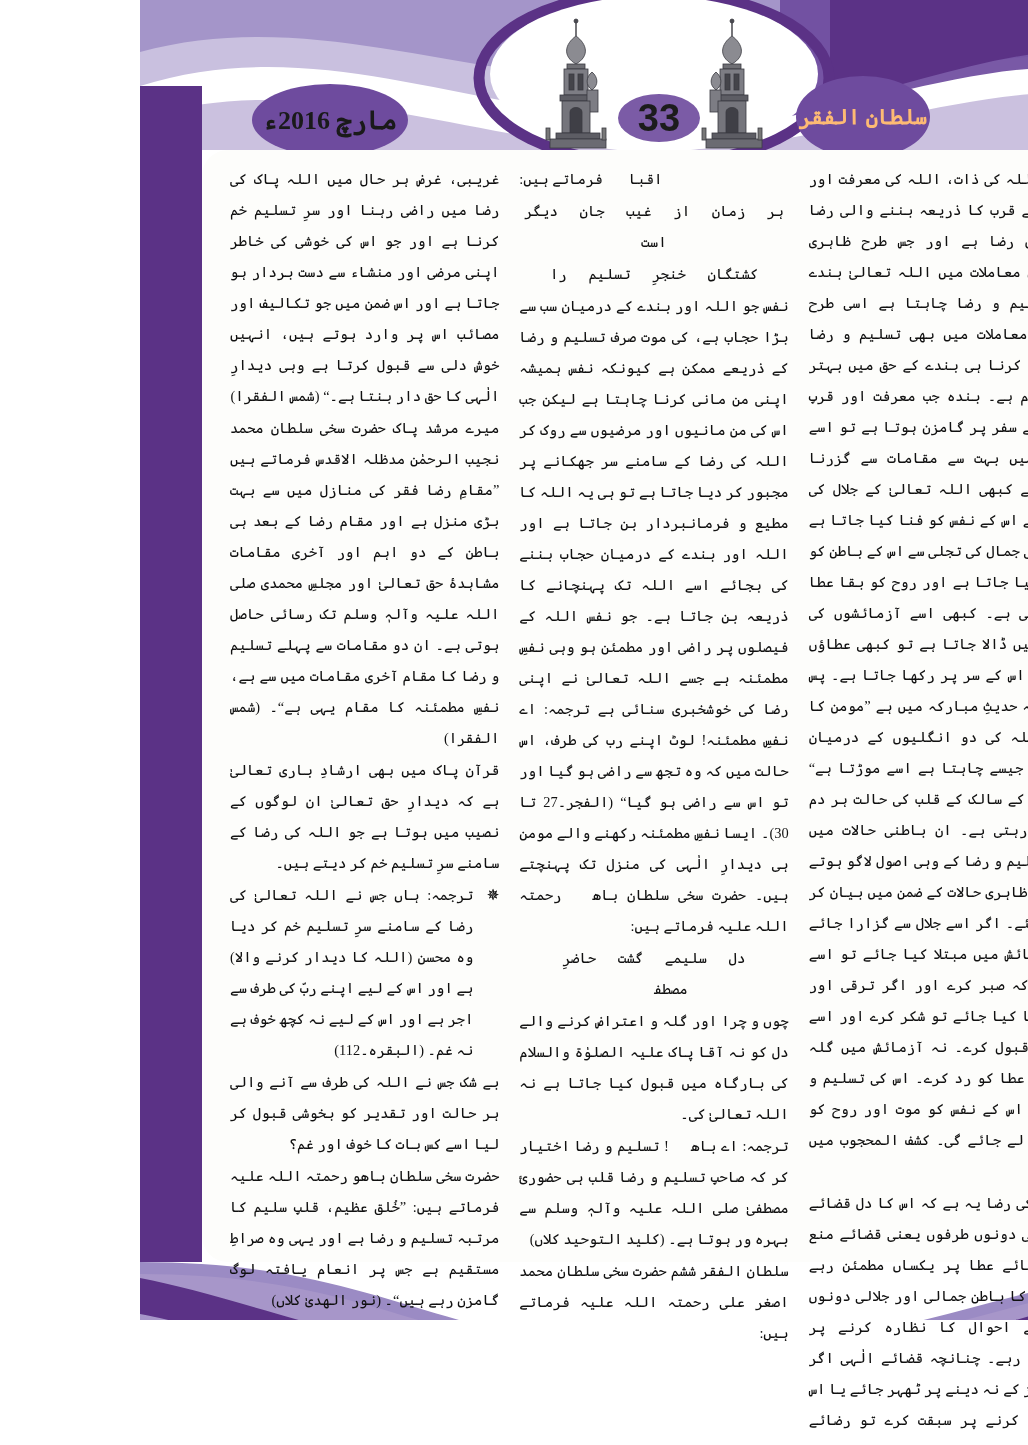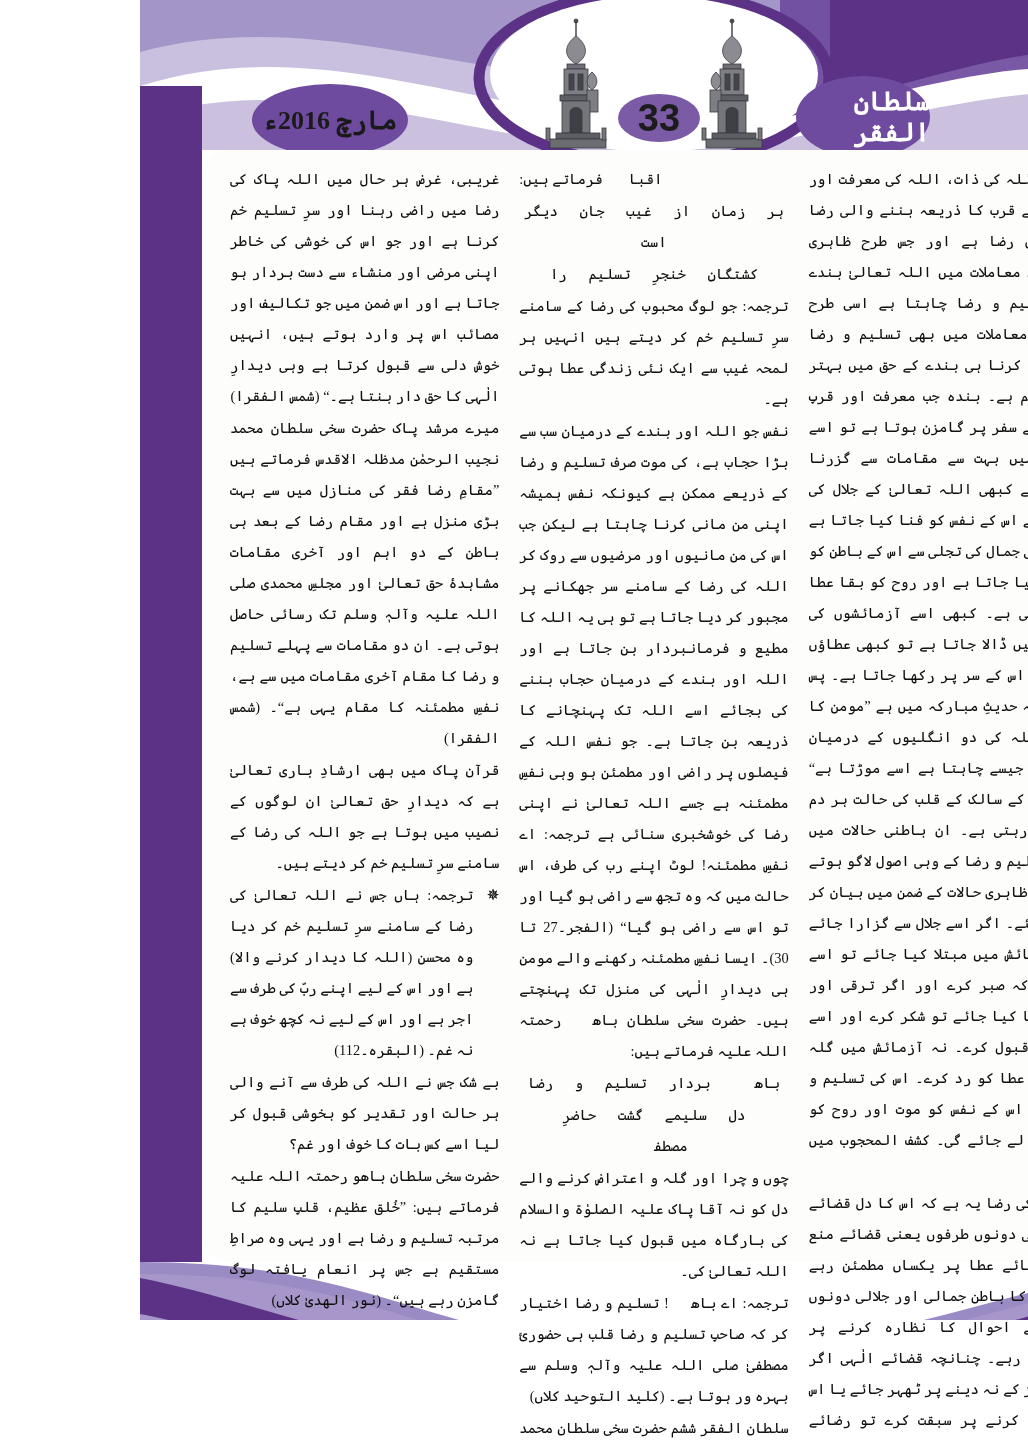--- a/index.html
+++ b/index.html
@@ -43,22 +43,22 @@
   }
   .logo-badge {
     position: absolute;
     right: 98px; top: 76px;
     width: 134px; height: 82px;
     border-radius: 50%;
     background: #6E4B9E;
     display: flex;
     align-items: center;
     justify-content: center;
-    color: #ffffff;
-    font-size: 26px;
+    color: #fdba74;
+    font-size: 21px;
     font-weight: bold;
     direction: rtl;
   }
   .page-num {
     position: absolute;
     left: 478px; top: 94px;
     width: 82px; height: 48px;
     border-radius: 50%;
     background: #7B5BA6;
     display: flex;
@@ -224,24 +224,22 @@
 
       <div class="col">
         <p>یعنی اللہ کی ذات، اللہ کی معرفت اور اللہ کے قرب کا ذریعہ بننے والی رضا ہی اصل رضا ہے اور جس طرح ظاہری دنیاوی معاملات میں اللہ تعالیٰ بندے سے تسلیم و رضا چاہتا ہے اسی طرح باطنی معاملات میں بھی تسلیم و رضا اختیار کرنا ہی بندے کے حق میں بہتر اور لازم ہے۔ بندہ جب معرفت اور قربِ الٰہی کے سفر پر گامزن ہوتا ہے تو اسے باطن میں بہت سے مقامات سے گزرنا پڑتا ہے کبھی اللہ تعالیٰ کے جلال کی تجلی سے اس کے نفس کو فنا کیا جاتا ہے تو کبھی جمال کی تجلی سے اس کے باطن کو آباد کیا جاتا ہے اور روح کو بقا عطا کی جاتی ہے۔ کبھی اسے آزمائشوں کی بھٹی میں ڈالا جاتا ہے تو کبھی عطاؤں کا تاج اس کے سر پر رکھا جاتا ہے۔ پس جیسا کہ حدیثِ مبارکہ میں ہے ”مومن کا قلب اللہ کی دو انگلیوں کے درمیان ہے، وہ جیسے چاہتا ہے اسے موڑتا ہے“ راہِ حق کے سالک کے قلب کی حالت ہر دم بدلتی رہتی ہے۔ ان باطنی حالات میں بھی تسلیم و رضا کے وہی اصول لاگو ہوتے ہیں جو ظاہری حالات کے ضمن میں بیان کر دیئے گئے۔ اگر اسے جلال سے گزارا جائے یا آزمائش میں مبتلا کیا جائے تو اسے چاہیے کہ صبر کرے اور اگر ترقی اور قرب عطا کیا جائے تو شکر کرے اور اسے بخوشی قبول کرے۔ نہ آزمائش میں گلہ کرے نہ عطا کو رد کرے۔ اس کی تسلیم و رضا ہی اس کے نفس کو موت اور روح کو بقا تک لے جائے گی۔ کشف المحجوب میں ہے</p>
         <p>”بندہ کی رضا یہ ہے کہ اس کا دل قضائے الٰہی کی دونوں طرفوں یعنی قضائے منع اور قضائے عطا پر یکساں مطمئن رہے اور اس کا باطن جمالی اور جلالی دونوں طرح کے احوال کا نظارہ کرنے پر مستقیم رہے۔ چنانچہ قضائے الٰہی اگر کسی چیز کے نہ دینے پر ٹھہر جائے یا اس کے عطا کرنے پر سبقت کرے تو رضائے بندہ کے نزدیک دونوں حالتیں برابر ہوں، اور اگر ہیبت و جلالِ خداوندی کی آگ سے جل جائے یا اس کے جمال اور نور لطف سے روشن ہو جائے تو یہ جلنا اور روشن ہونا اس کے دل کے نزدیک برابر ہو کیونکہ وہ حق تعالیٰ کا مشاہدہ کرنے والا ہے۔ لہٰذا اس کی ذات سے جو کچھ بھی مشاہدہ میں آئے بندہ کے لیے بہتری ہے۔ (کشف المحجوب)</p>
       </div>
 
       <div class="col">
         <p class="rightend">اقبالؒ فرماتے ہیں:</p>
         <p class="verse">ہر زمان از غیب جان دیگر است</p>
         <p class="verse">کشتگانِ خنجرِ تسلیم را</p>
-        <p>ترجمہ: جو لوگ محبوب کی رضا کے سامنے سرِ تسلیم خم کر دیتے ہیں انہیں ہر لمحہ غیب سے ایک نئی زندگی عطا ہوتی ہے۔</p>
         <p>نفس جو اللہ اور بندے کے درمیان سب سے بڑا حجاب ہے، کی موت صرف تسلیم و رضا کے ذریعے ممکن ہے کیونکہ نفس ہمیشہ اپنی من مانی کرنا چاہتا ہے لیکن جب اس کی من مانیوں اور مرضیوں سے روک کر اللہ کی رضا کے سامنے سر جھکانے پر مجبور کر دیا جاتا ہے تو ہی یہ اللہ کا مطیع و فرمانبردار بن جاتا ہے اور اللہ اور بندے کے درمیان حجاب بننے کی بجائے اسے اللہ تک پہنچانے کا ذریعہ بن جاتا ہے۔ جو نفس اللہ کے فیصلوں پر راضی اور مطمئن ہو وہی نفسِ مطمئنہ ہے جسے اللہ تعالیٰ نے اپنی رضا کی خوشخبری سنائی ہے ترجمہ: اے نفسِ مطمئنہ! لوٹ اپنے رب کی طرف، اس حالت میں کہ وہ تجھ سے راضی ہو گیا اور تو اس سے راضی ہو گیا“ (الفجر۔27 تا 30)۔ ایسا نفسِ مطمئنہ رکھنے والے مومن ہی دیدارِ الٰہی کی منزل تک پہنچتے ہیں۔ حضرت سخی سلطان باھوؒ رحمتہ اللہ علیہ فرماتے ہیں:</p>
         <p class="center"></p>
-        <p class="verse">باھوؒ بردار تسلیم و رضا</p>
         <p class="verse">دل سلیمے گشت حاضرِ مصطفیٰؐ</p>
         <p>چوں و چرا اور گلہ و اعتراض کرنے والے دل کو نہ آقا پاک علیہ الصلوٰۃ والسلام کی بارگاہ میں قبول کیا جاتا ہے نہ اللہ تعالیٰ کی۔</p>
         <p>ترجمہ: اے باھوؒ! تسلیم و رضا اختیار کر کہ صاحبِ تسلیم و رضا قلب ہی حضوریٔ مصطفیٰ صلی اللہ علیہ وآلہٖ وسلم سے بہرہ ور ہوتا ہے۔ (کلید التوحید کلاں)</p>
         <p>سلطان الفقر ششم حضرت سخی سلطان محمد اصغر علی رحمتہ اللہ علیہ فرماتے ہیں:</p>
 
       </div>
 
       <div class="col">
         <p>غریبی، غرض ہر حال میں اللہ پاک کی رضا میں راضی رہنا اور سرِ تسلیم خم کرنا ہے اور جو اس کی خوشی کی خاطر اپنی مرضی اور منشاء سے دست بردار ہو جاتا ہے اور اس ضمن میں جو تکالیف اور مصائب اس پر وارد ہوتے ہیں، انہیں خوش دلی سے قبول کرتا ہے وہی دیدارِ الٰہی کا حق دار بنتا ہے۔“ (شمس الفقرا)</p>
         <p>میرے مرشد پاک حضرت سخی سلطان محمد نجیب الرحمٰن مدظلہ الاقدس فرماتے ہیں ”مقامِ رضا فقر کی منازل میں سے بہت بڑی منزل ہے اور مقام رضا کے بعد ہی باطن کے دو اہم اور آخری مقامات مشاہدۂ حق تعالیٰ اور مجلسِ محمدی صلی اللہ علیہ وآلہٖ وسلم تک رسائی حاصل ہوتی ہے۔ ان دو مقامات سے پہلے تسلیم و رضا کا مقام آخری مقامات میں سے ہے، نفسِ مطمئنہ کا مقام یہی ہے“۔ (شمس الفقرا)</p>

